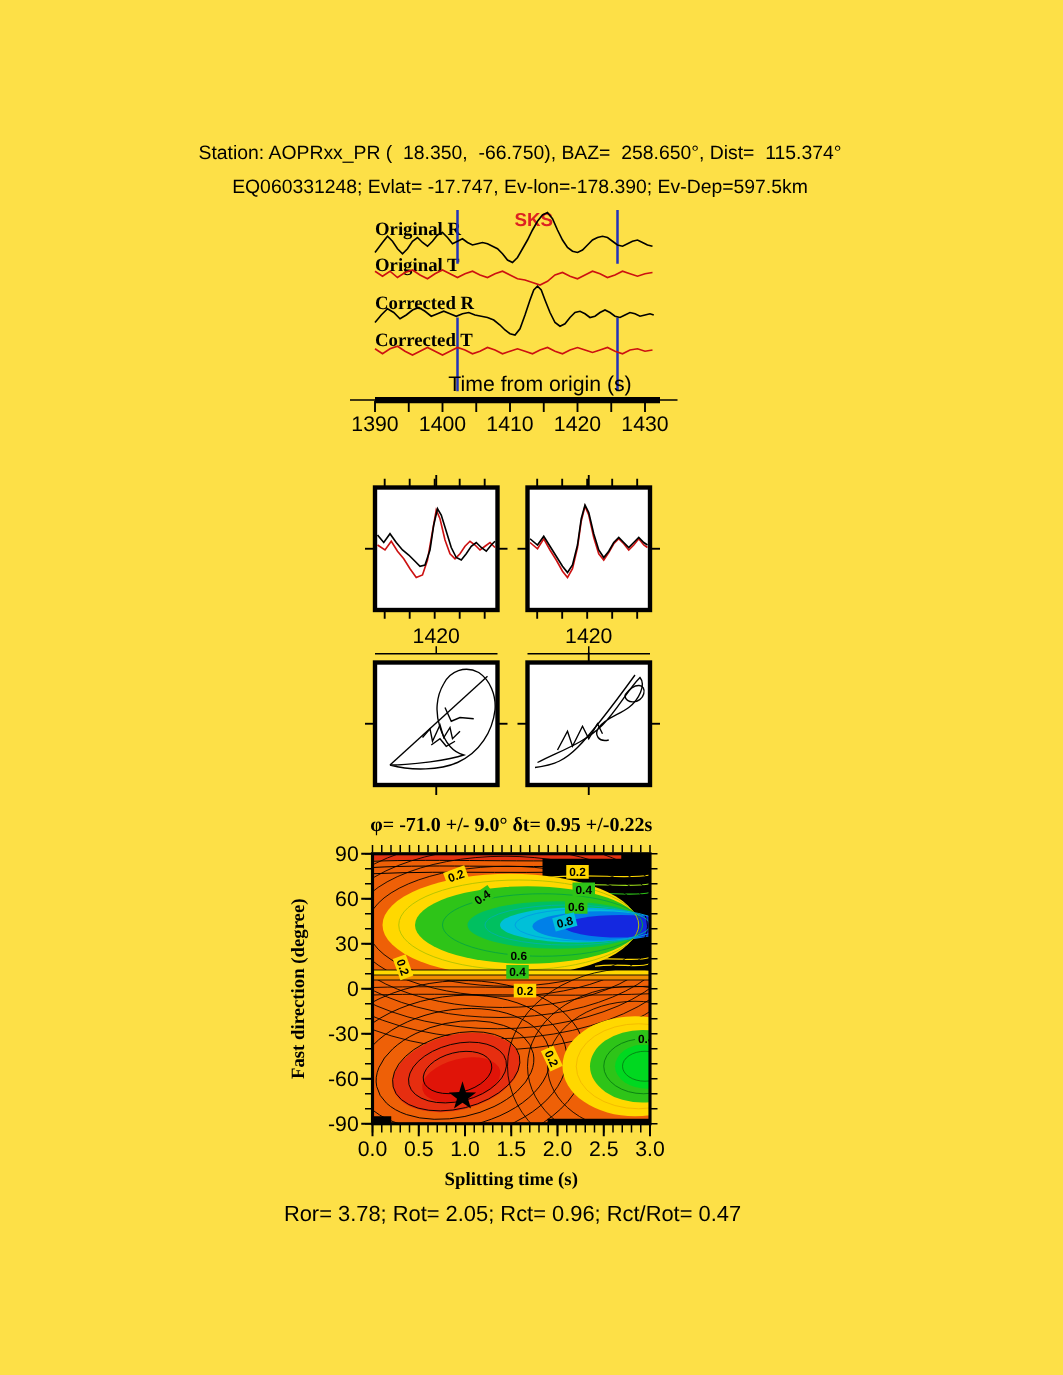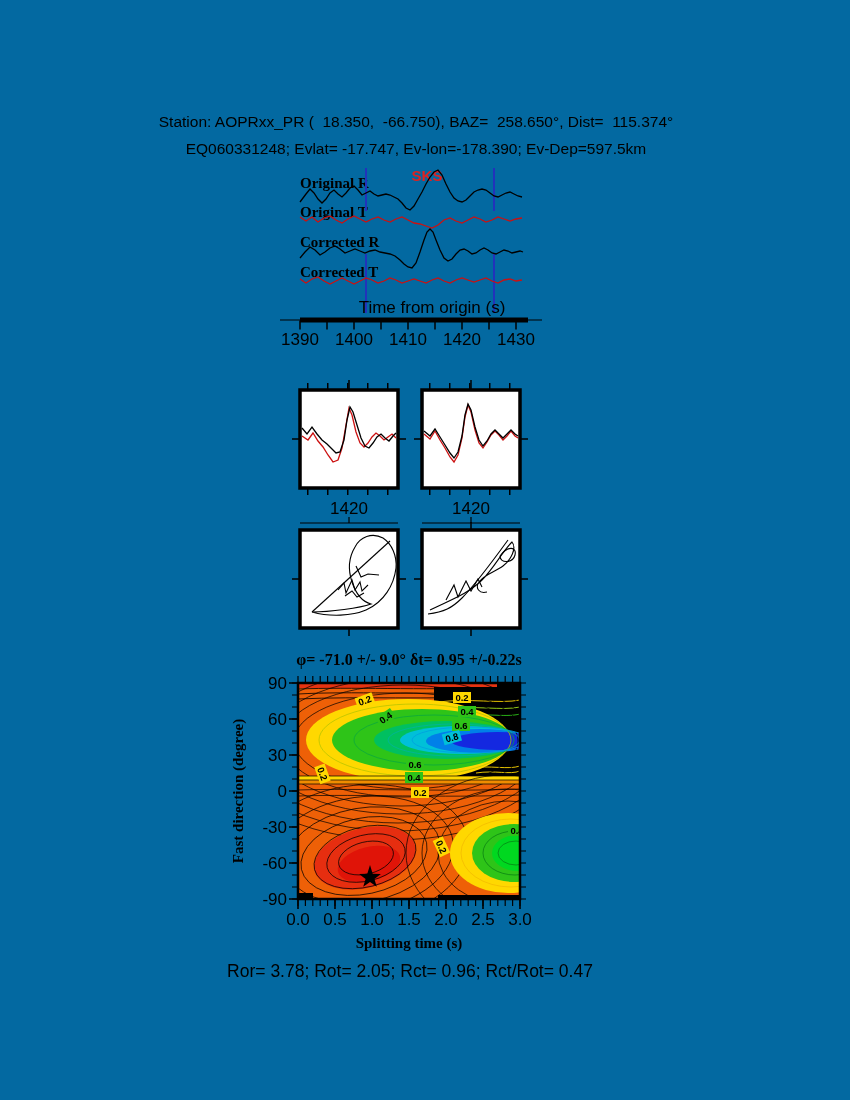--- a/index.html
+++ b/index.html
@@ -1,16 +1,16 @@
 <!DOCTYPE html>
 <html><head>
 <meta charset="utf-8">
 <style>
   html,body{margin:0;padding:0;background:#fff;}
-  .page{position:relative;width:850px;height:1100px;background:#0369a1;overflow:hidden;
+  .page{position:relative;width:850px;height:1100px;background:#fde047;overflow:hidden;
         font-family:"Liberation Sans", sans-serif;}
   svg text{white-space:pre;}
   .sans{font-family:"Liberation Sans", sans-serif;}
   .serifb{font-family:"Liberation Serif", serif;font-weight:bold;}
 </style>
 </head>
 <body>
 
 <div class="page">
 <svg width="850" height="1100" viewBox="0 0 850 1100" xmlns="http://www.w3.org/2000/svg">

